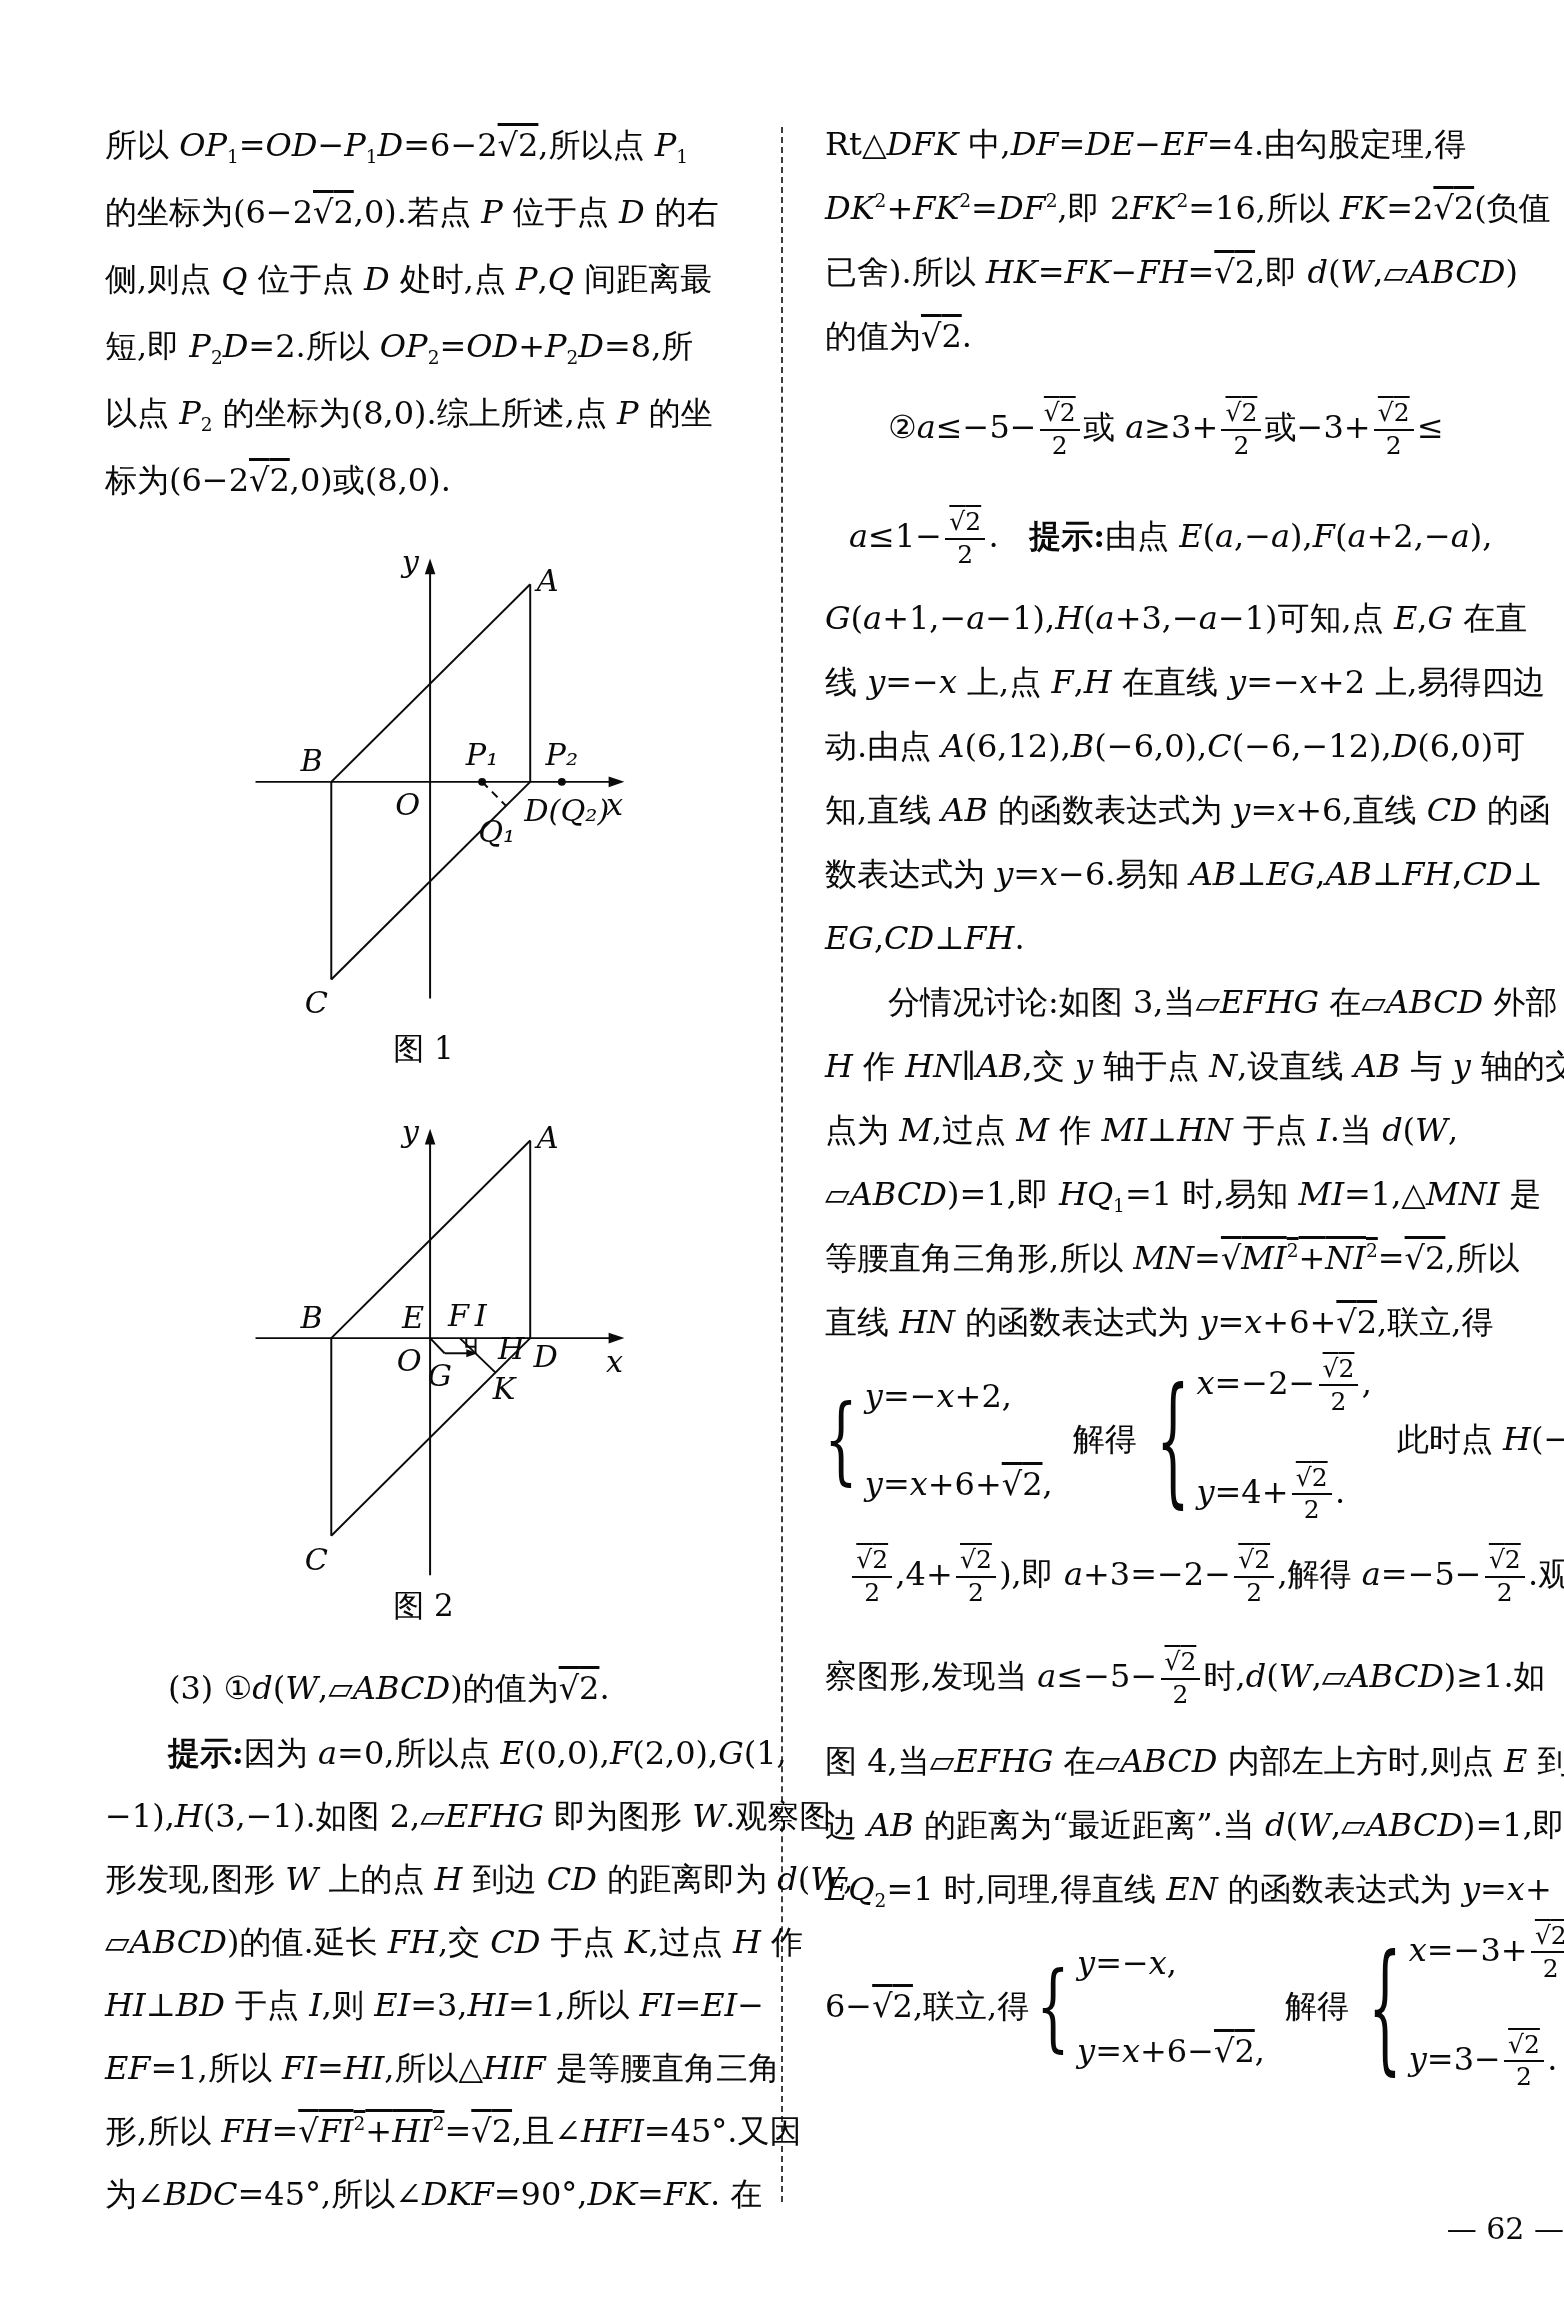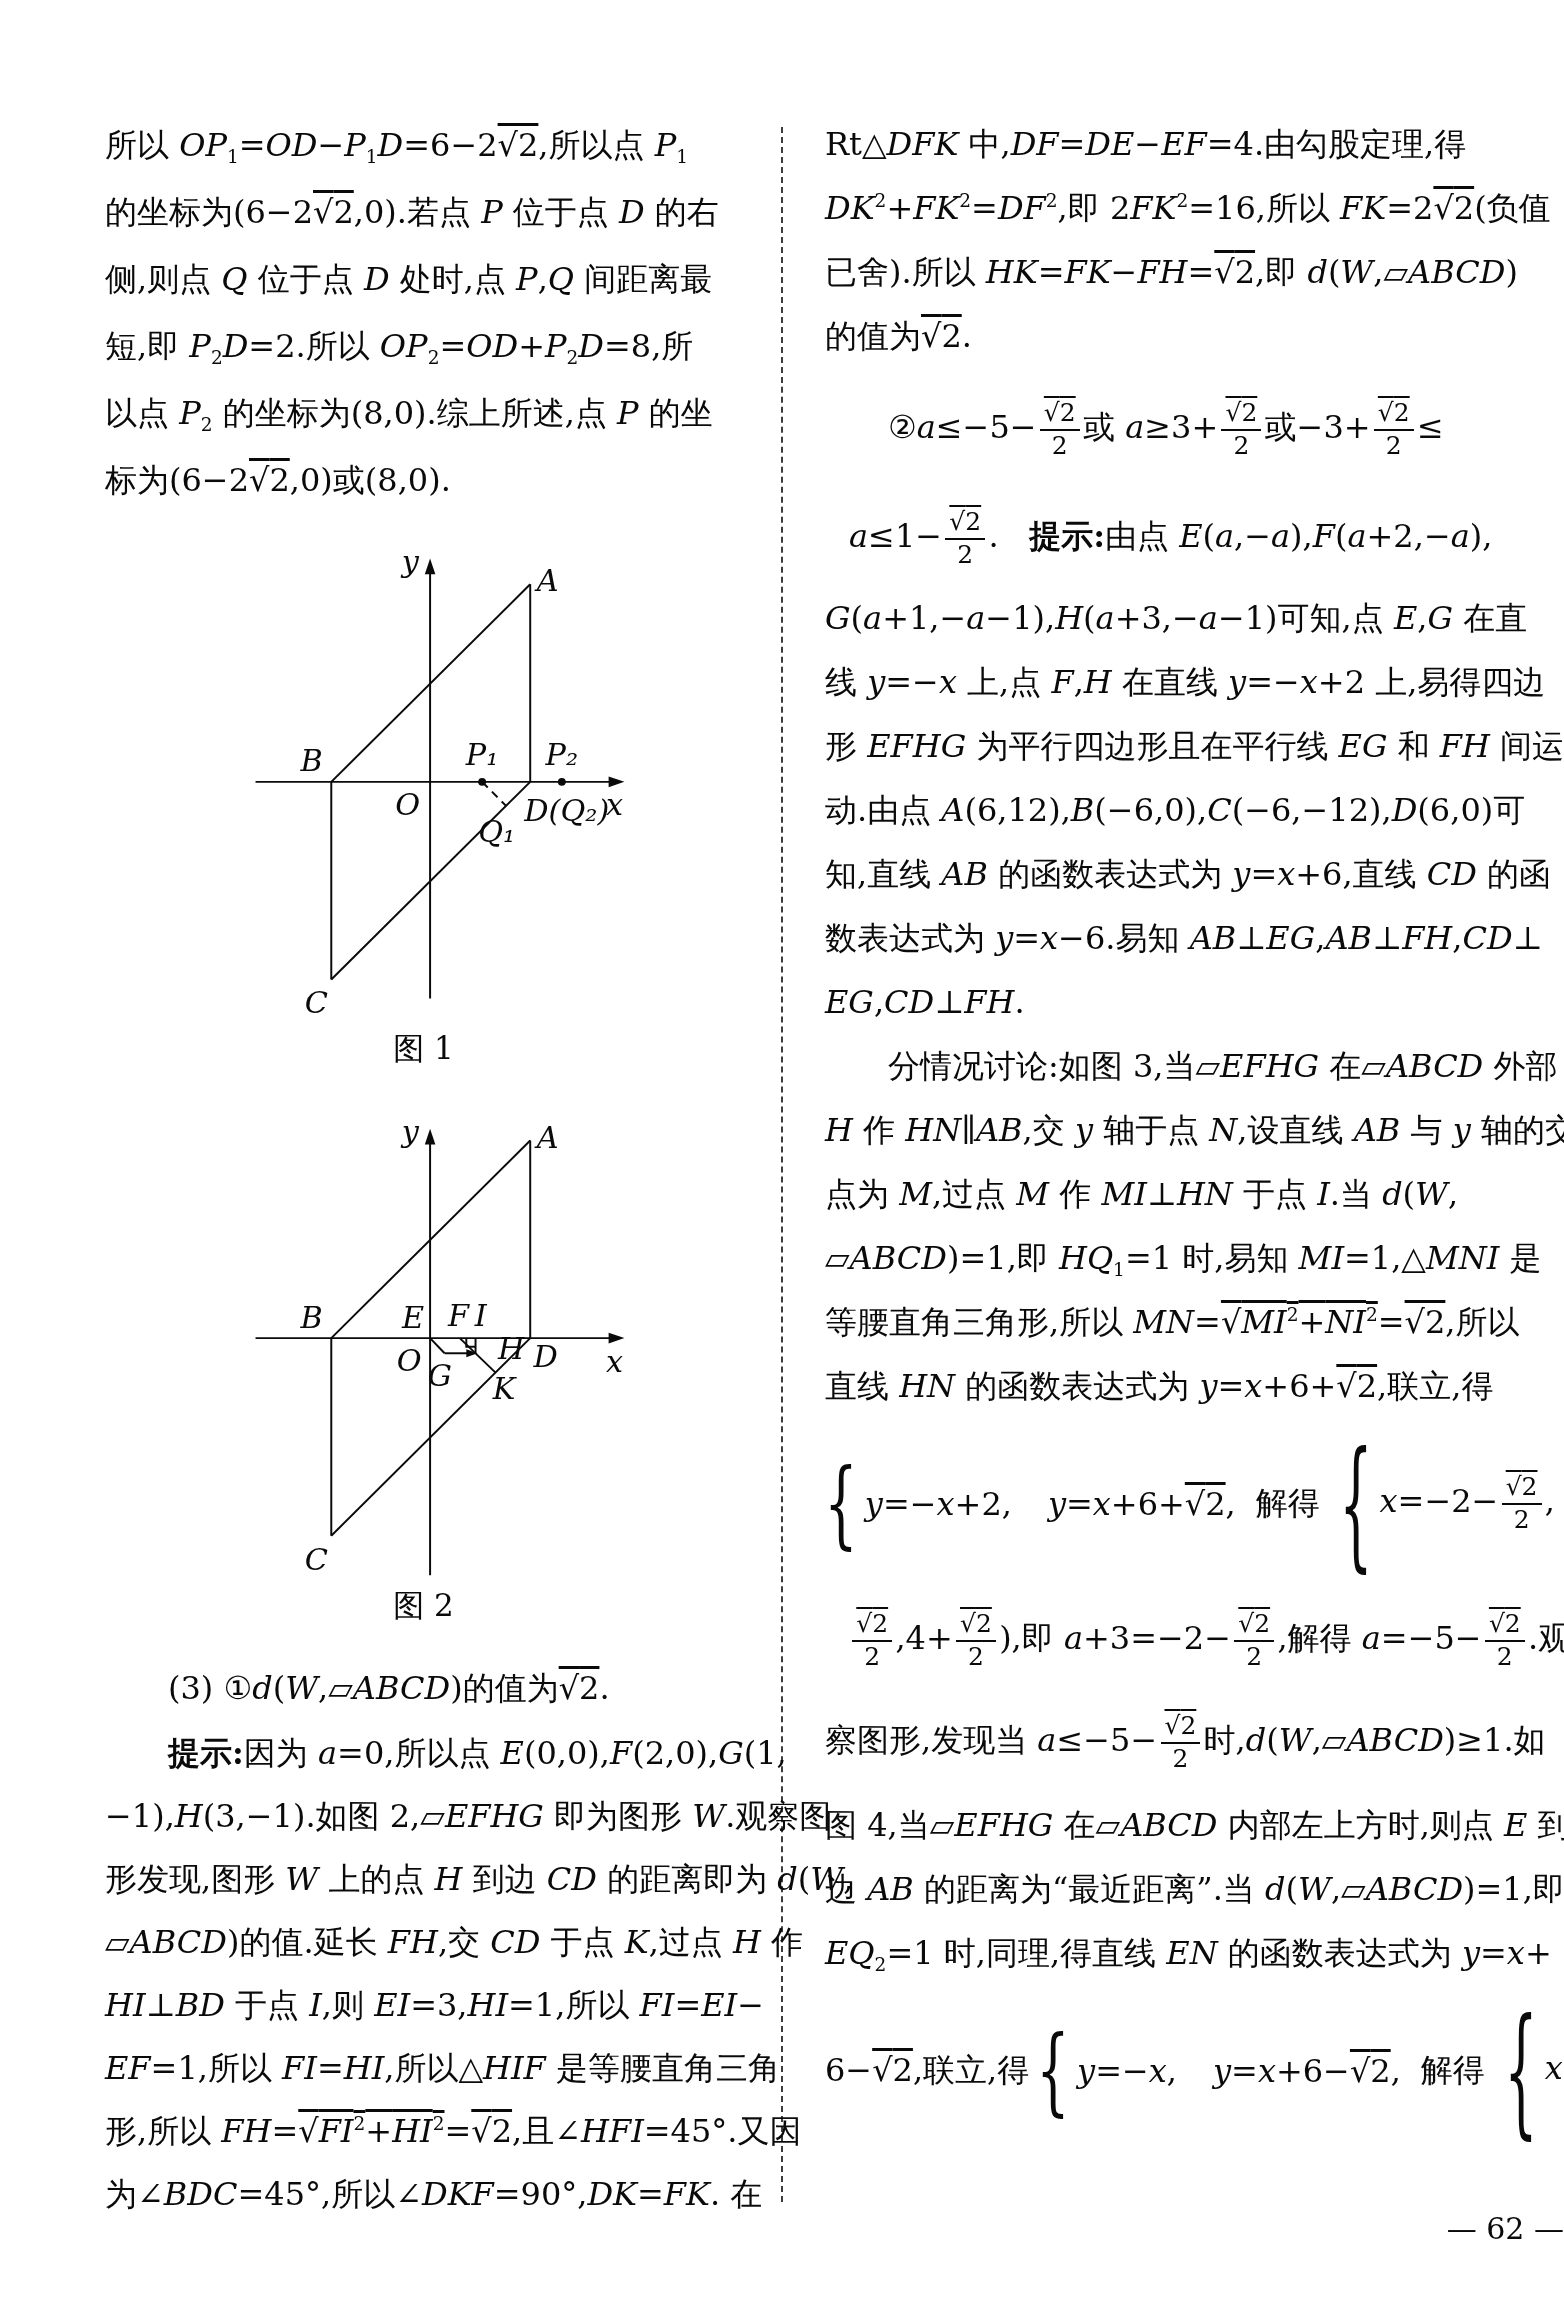--- a/index.html
+++ b/index.html
@@ -34,21 +34,21 @@
   .fig1wrap{margin-top:30px;}
   .fig2wrap{margin-top:42px;}
   svg{display:block;}
   .disp{display:flex;align-items:center;white-space:nowrap;}
   .d1{height:171px;}
   .d2{height:171px;}
   .sys{display:flex;align-items:center;}
   .br{display:inline-block;font-size:50px;line-height:1;transform-origin:center;font-weight:400;}
   .b1{transform:scaleY(1.9) scaleX(1.05);}
   .b2{transform:scaleY(2.8) scaleX(1.05);}
-  .syscol{display:flex;flex-direction:row;margin-left:8px;gap:36px;}
+  .syscol{display:flex;flex-direction:column;margin-left:8px;gap:36px;}
   .sline{line-height:1.25;margin:6px 0;white-space:nowrap;}
   .mid{margin:0 20px;}
   .tail{margin-left:25px;}
   .head{margin-right:8px;}
   .divider{position:absolute;left:781px;top:127px;height:2075px;border-left:2px dashed #3c3c3c;}
   .footer{position:absolute;left:0;right:0;top:2205px;text-align:right;font-size:30px;height:47px;line-height:47px;}
 </style>
 </head>
 <body>
 
@@ -152,21 +152,20 @@
 <div class="col col-right">
   <div>
       <div class="line h97">Rt△<i>DFK</i> 中,<i>DF</i>=<i>DE</i>−<i>EF</i>=4.由勾股定理,得</div>
       <div class="line h97"><i>DK</i><sup>2</sup>+<i>FK</i><sup>2</sup>=<i>DF</i><sup>2</sup>,即 2<i>FK</i><sup>2</sup>=16,所以 <i>FK</i>=2<span class="rt">2</span>(负值</div>
       <div class="line h97">已舍).所以 <i>HK</i>=<i>FK</i>−<i>FH</i>=<span class="rt">2</span>,即 <i>d</i>(<i>W</i>,▱<i>ABCD</i>)</div>
       <div class="line h97">的值为<span class="rt">2</span>.</div>
       <div class="line h180 ind">②<i>a</i>≤−5−<span class="fr"><span class="n"><span class="rt">2</span></span><span class="d">2</span></span>或 <i>a</i>≥3+<span class="fr"><span class="n"><span class="rt">2</span></span><span class="d">2</span></span>或−3+<span class="fr"><span class="n"><span class="rt">2</span></span><span class="d">2</span></span>≤</div>
       <div class="line h150"><i>a</i>≤1−<span class="fr"><span class="n"><span class="rt">2</span></span><span class="d">2</span></span>.&nbsp;&nbsp;&nbsp;<b>提示:</b>由点 <i>E</i>(<i>a</i>,−<i>a</i>),<i>F</i>(<i>a</i>+2,−<i>a</i>),</div>
       <div class="line h97"><i>G</i>(<i>a</i>+1,−<i>a</i>−1),<i>H</i>(<i>a</i>+3,−<i>a</i>−1)可知,点 <i>E</i>,<i>G</i> 在直</div>
       <div class="line h97">线 <i>y</i>=−<i>x</i> 上,点 <i>F</i>,<i>H</i> 在直线 <i>y</i>=−<i>x</i>+2 上,易得四边</div>
-      <div class="line h97">形 <i>EFHG</i> 为平行四边形且在平行线 <i>EG</i> 和 <i>FH</i> 间运</div>
       <div class="line h97">动.由点 <i>A</i>(6,12),<i>B</i>(−6,0),<i>C</i>(−6,−12),<i>D</i>(6,0)可</div>
       <div class="line h97">知,直线 <i>AB</i> 的函数表达式为 <i>y</i>=<i>x</i>+6,直线 <i>CD</i> 的函</div>
       <div class="line h97">数表达式为 <i>y</i>=<i>x</i>−6.易知 <i>AB</i>⊥<i>EG</i>,<i>AB</i>⊥<i>FH</i>,<i>CD</i>⊥</div>
       <div class="line h97"><i>EG</i>,<i>CD</i>⊥<i>FH</i>.</div>
       <div class="line h97 ind">分情况讨论:如图 3,当▱<i>EFHG</i> 在▱<i>ABCD</i> 外部</div>
       <div class="line h97"><i>H</i> 作 <i>HN</i>∥<i>AB</i>,交 <i>y</i> 轴于点 <i>N</i>,设直线 <i>AB</i> 与 <i>y</i> 轴的交</div>
       <div class="line h97">点为 <i>M</i>,过点 <i>M</i> 作 <i>MI</i>⊥<i>HN</i> 于点 <i>I</i>.当 <i>d</i>(<i>W</i>,</div>
       <div class="line h97">▱<i>ABCD</i>)=1,即 <i>HQ</i><sub>1</sub>=1 时,易知 <i>MI</i>=1,△<i>MNI</i> 是</div>
       <div class="line h97">等腰直角三角形,所以 <i>MN</i>=<span class="rt"><i>MI</i><sup>2</sup>+<i>NI</i><sup>2</sup></span>=<span class="rt">2</span>,所以</div>
       <div class="line h97">直线 <i>HN</i> 的函数表达式为 <i>y</i>=<i>x</i>+6+<span class="rt">2</span>,联立,得</div>

